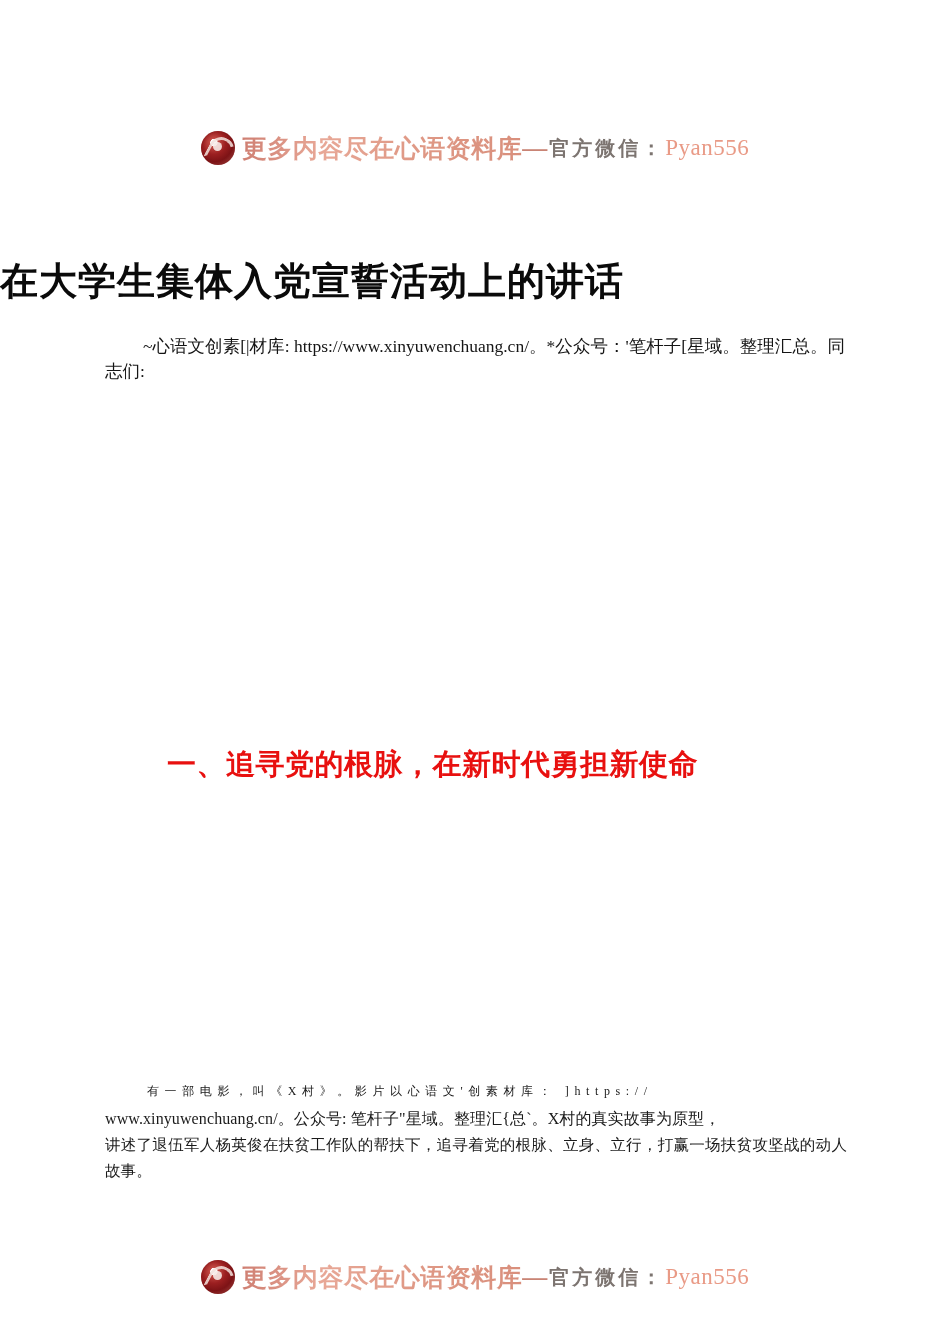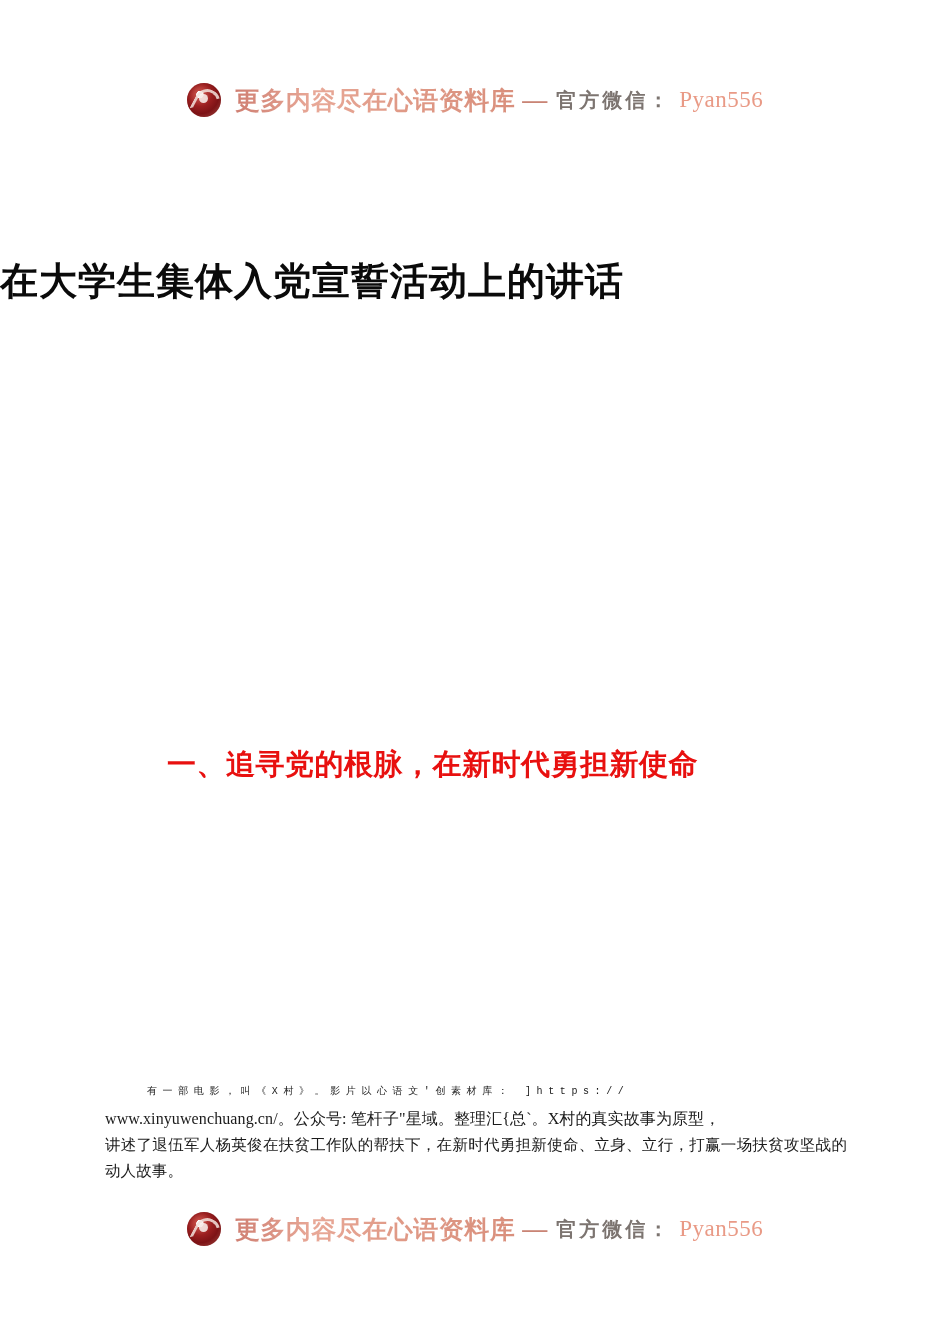--- a/index.html
+++ b/index.html
@@ -24,22 +24,23 @@
   }
 
   
   .watermark {
     position: absolute;
     left: 0;
     width: 950px;
     display: flex;
     align-items: center;
     justify-content: center;
-    gap: 7px;
+    gap: 0px;
     white-space: nowrap;
+    margin-top: 48px;
   }
   .watermark-top { top: 83px; }
   .watermark-bottom { top: 1212px; }
 
   .wm-logo {
     width: 34px;
     height: 34px;
     border-radius: 50%;
     background: radial-gradient(circle at 38% 34%, #ffffff 0%, #ffffff 11%, #c34a44 13%, #9b1f20 38%, #7d1316 62%, #b05a52 100%);
     position: relative;
@@ -169,22 +170,22 @@
     position: absolute;
     top: 1078px;
     left: 105px;
     width: 742px;
     font-family: "Liberation Sans", "DejaVu Sans", sans-serif;
     font-size: 15px;
     line-height: 26px;
     color: #1a1a1a;
   }
   .note-line-1 {
-    font-family: Liberation Mono, monospace;
-    font-size: 10px;
+    font-family: Liberation Serif, serif;
+    font-size: 12px;
     letter-spacing: 5.6px;
     text-indent: 42px;
     white-space: nowrap;
     line-height: 27px;
   }
   .note-line-2 {
     font-family: "Liberation Serif", "DejaVu Serif", serif;
     font-size: 16px;
     line-height: 27px;
     letter-spacing: 0.1px;
@@ -206,29 +207,30 @@
   <div class="watermark watermark-top">
     <span class="wm-logo"></span>
     <span class="wm-main">更多内容尽在心语资料库</span>
     <span class="wm-dash">—</span>
     <span class="wm-sub">官方微信：</span>
     <span class="wm-id">Pyan556</span>
   </div>
 
   <div class="doc-title">在大学生集体入党宣誓活动上的讲话</div>
 
+  <div class="source-line">~心语文创素[|材库: https://www.xinyuwenchuang.cn/。*公众号：'笔杆子[星域。整理汇总。同志们:</div>
 
 
   <div class="section-heading">一、追寻党的根脉，在新时代勇担新使命</div>
 
 
   <div class="note-block">
     <div class="note-line-1">有一部电影，叫《X村》。影片以心语文'创素材库： ]https://</div>
     <div class="note-line-2">www.xinyuwenchuang.cn/。公众号: 笔杆子"星域。整理汇{总`。X村的真实故事为原型，</div>
-    <div class="note-line-3">讲述了退伍军人杨英俊在扶贫工作队的帮扶下，在新时代勇担新使命、立身、立行，打赢一场扶贫攻坚战的动人故事。</div>
+    <div class="note-line-3">讲述了退伍军人杨英俊在扶贫工作队的帮扶下，追寻着党的根脉、立身、立行，打赢一场扶贫攻坚战的动人故事。</div>
   </div>
 
   <div class="watermark watermark-bottom">
     <span class="wm-logo"></span>
     <span class="wm-main">更多内容尽在心语资料库</span>
     <span class="wm-dash">—</span>
     <span class="wm-sub">官方微信：</span>
     <span class="wm-id">Pyan556</span>
   </div>
 

